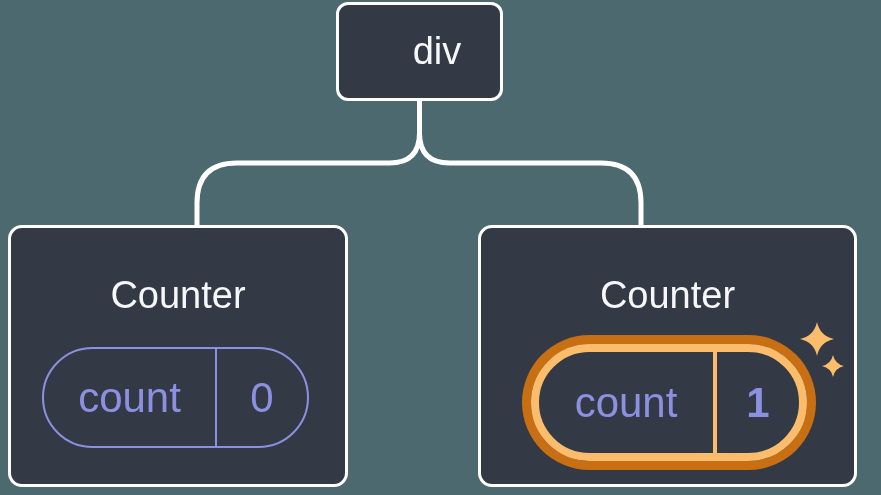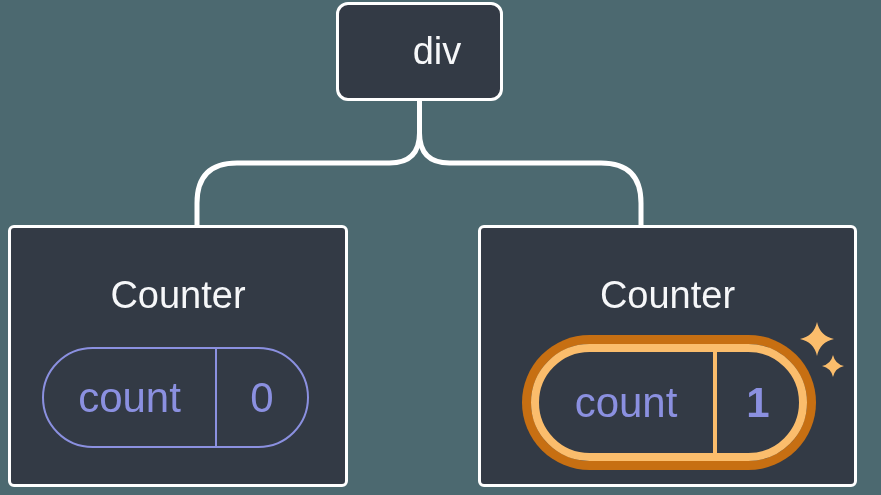--- a/index.html
+++ b/index.html
@@ -28,21 +28,21 @@
   }
   .root-node {
     left: 336px; top: 2px;
     width: 167px; height: 99px;
     border-radius: 12px;
     display: flex; align-items: center; justify-content: center;
     font-size: 38px;
     padding-left: 35px;
   }
   .card {
-    border-radius: 6px;
+    border-radius: 14px;
   }
   .card-left  { left: 8px;   top: 225px; width: 340px; height: 262px; }
   .card-right { left: 478px; top: 225px; width: 379px; height: 262px; }
   .card-title {
     position: absolute;
     left: 0; right: 0; top: 46px;
     text-align: center;
     font-size: 38px;
     font-weight: 500;
     color: #F6F7F9;

